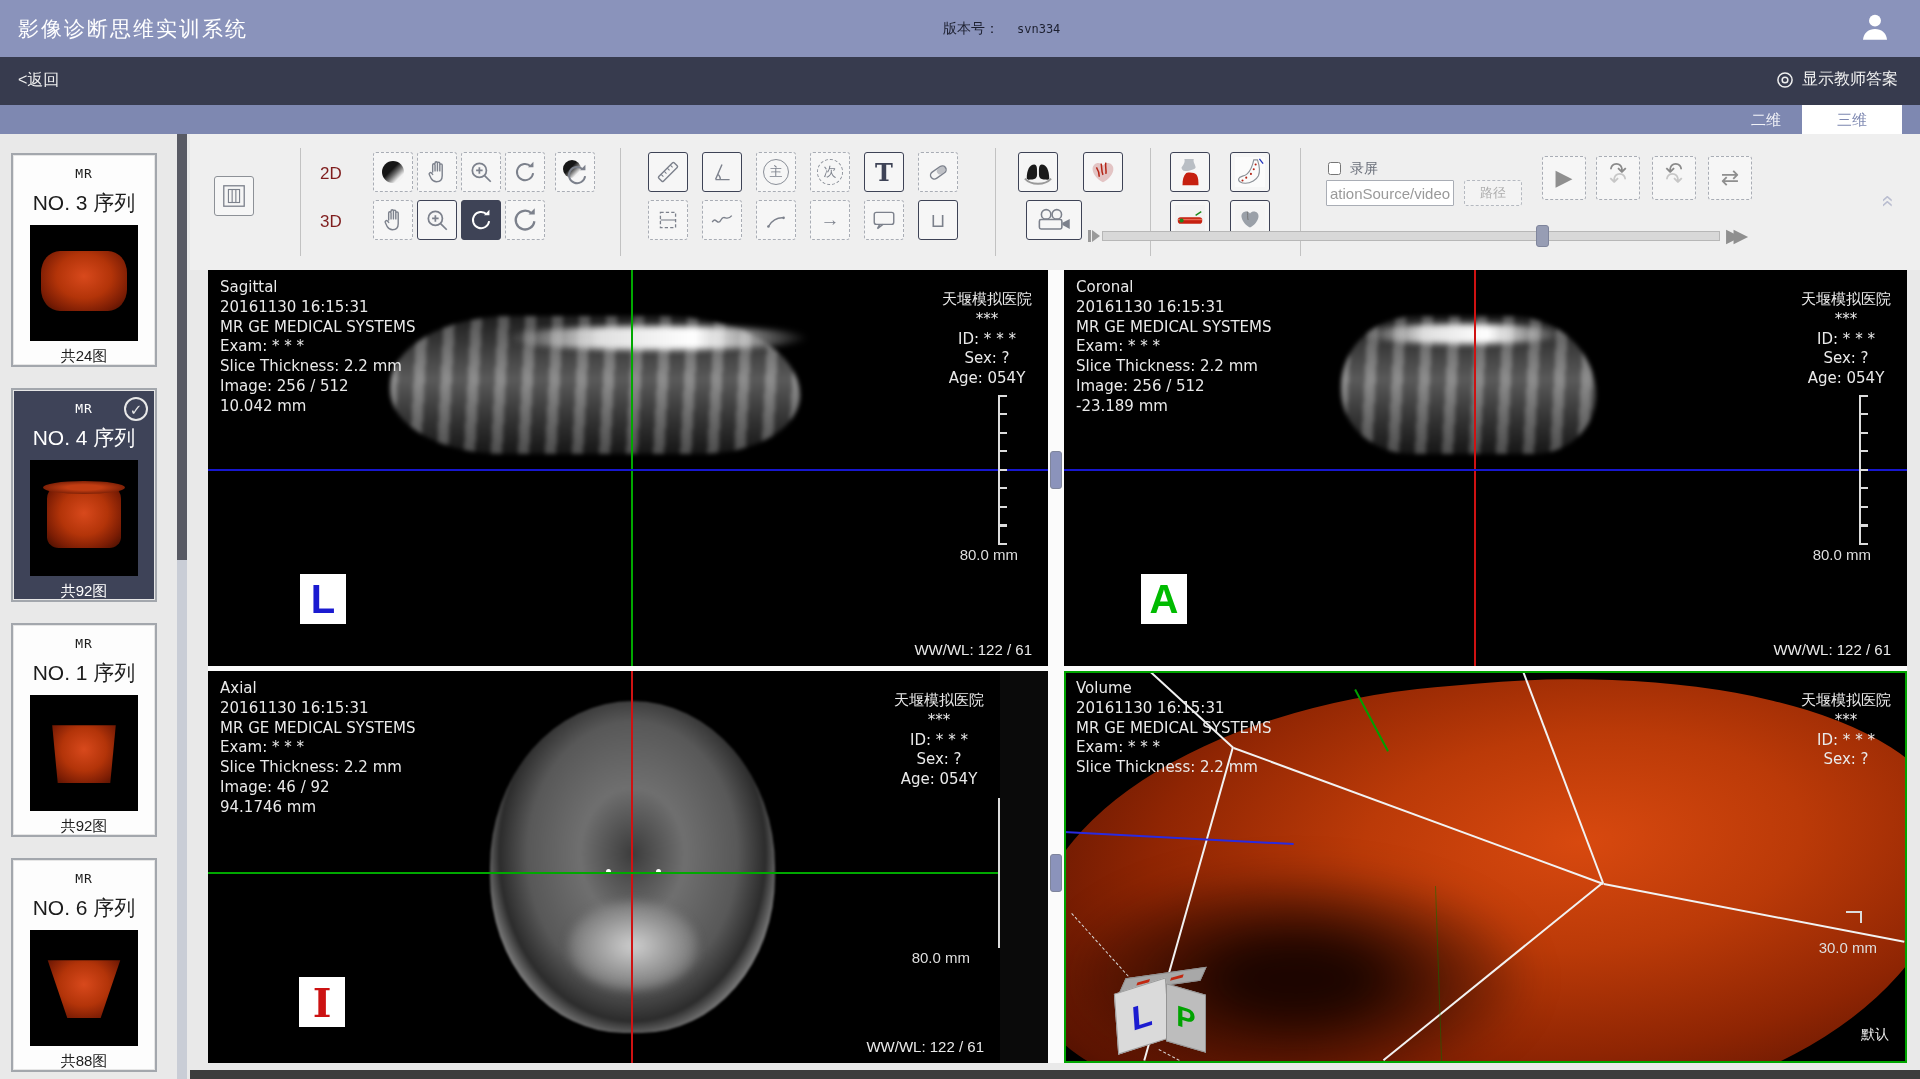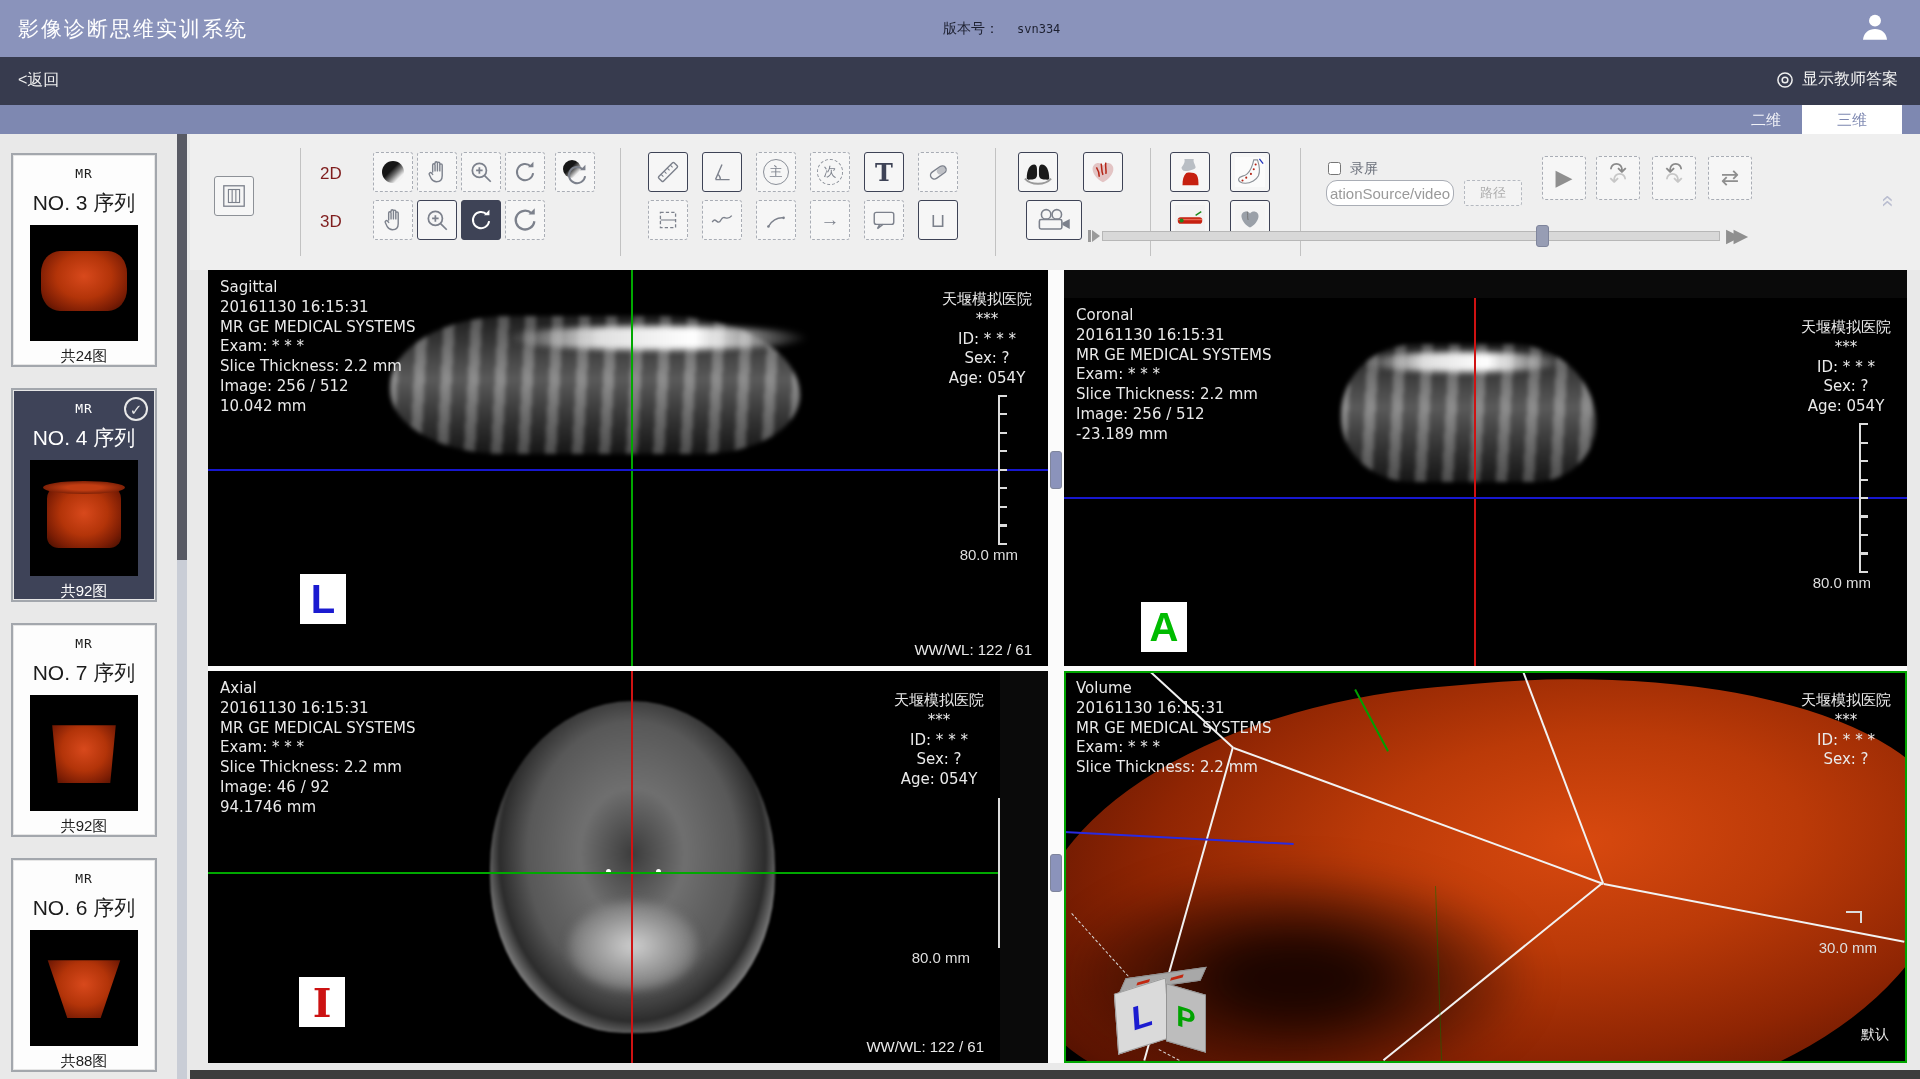--- a/index.html
+++ b/index.html
@@ -65,21 +65,21 @@
   .ww-ball { width:22px; height:22px; border-radius:50%;
              background:linear-gradient(135deg,#161616 42%,#6e6e6e 58%,#f2f2f2 78%); }
   .ww-ball.sm { width:18px; height:18px; margin:-6px 0 0 -6px; }
   .reset-c { position:absolute; right:4px; bottom:3px; width:11px; height:11px; }
   .circ-marker { width:26px; height:26px; border:1.5px solid #8a8f98; border-radius:50%; font-size:13px;
                  display:flex; align-items:center; justify-content:center; color:#7c818c; }
   .circ-marker.dashed { border-style:dashed; }
   .t-glyph { font-family:"DejaVu Serif",serif; font-size:24px; color:#3e4356; font-weight:bold; }
   .rec-check { position:absolute; width:13px; height:13px; border:1px solid #999; background:#fff; cursor:pointer; }
   .rec-lbl { position:absolute; font-size:14px; color:#6a6f7a; }
-  .rec-input { position:absolute; width:128px; height:26px; border:1px solid #a9adb5; border-radius:11px;
+  .rec-input { position:absolute; width:128px; height:26px; border:1px solid #a9adb5; border-radius:1px;
                background:#fff; color:#9a9a9a; font-size:15px; padding:0 3px; font-family:"Liberation Sans",sans-serif; }
   .path-btn { position:absolute; width:58px; height:26px; border:1px dashed #b5b9c0; border-radius:3px;
               background:#f3f3f3; color:#adadad; font-size:13px; display:flex; align-items:center; justify-content:center; }
   .pb { width:44px !important; height:44px !important; font-size:22px; color:#8f8f8f; }
   .loop-ic { position:relative; width:30px; height:26px; font-size:21px; color:#8a8a8a; line-height:10px; text-align:center; }
   .loop-ic .faded { color:#c7c7c7; }
   .slider-track { position:absolute; height:10px; background:#d8d8d8; border:1px solid #b7b7b7; }
   .slider-handle { position:absolute; width:13px; height:22px; background:#979db4; border-radius:3px;
                    border:1px solid #7f859c; cursor:pointer; }
   .ff-ic { position:absolute; font-size:19px; color:#8f8f8f; letter-spacing:-7px; cursor:pointer; }
@@ -288,21 +288,21 @@
       <div class="check-badge">✓</div>
       <div class="series-mod">MR</div>
       <div class="series-name">NO. 4 序列</div>
       <div class="series-thumb">
           <div class="blob b2"></div>
         </div>
       <div class="series-count">共92图</div>
     </div>
     <div class="series-card" style="top:489px;">
       <div class="series-mod">MR</div>
-      <div class="series-name">NO. 7 序列</div>
+      <div class="series-name">NO. 1 序列</div>
       <div class="series-thumb">
           <div class="blob b3"></div>
         </div>
       <div class="series-count">共92图</div>
     </div>
     <div class="series-card" style="top:724px;">
       <div class="series-mod">MR</div>
       <div class="series-name">NO. 6 序列</div>
       <div class="series-thumb">
           <div class="blob b4"></div>
@@ -522,21 +522,21 @@
       <div class="oletter" style="left:92px;top:304px;color:#1b1bd0;">L</div>
       <div class="vruler" style="left:790px;top:125px;"></div>
       <div class="scale-lbl" style="right:30px;top:276px;">80.0 mm</div>
       <div class="wwwl">WW/WL: 122 / 61</div>
     </div>
 
     <div class="vdiv" style="left:840px;top:0;height:396px;">
       <div class="slider-handle" style="top:181px;"></div>
     </div>
 
-    <div class="vp" style="left:856px;top:0;width:843px;height:396px;margin-top:28px;">
+    <div class="vp" style="left:856px;top:0;width:843px;height:396px;">
       <div class="band" style="left:277px;top:46px;width:255px;height:138px;"></div>
       <div class="streak" style="left:300px;top:54px;width:200px;height:20px;"></div>
       <div class="yline red" style="left:410px;"></div>
       <div class="xline blue" style="top:199px;"></div>
       <div class="ovl info-l">
         <div>Coronal</div>
         <div>20161130 16:15:31</div>
         <div>MR GE MEDICAL SYSTEMS</div>
         <div>Exam: * * *</div>
         <div>Slice Thickness: 2.2  mm</div>

